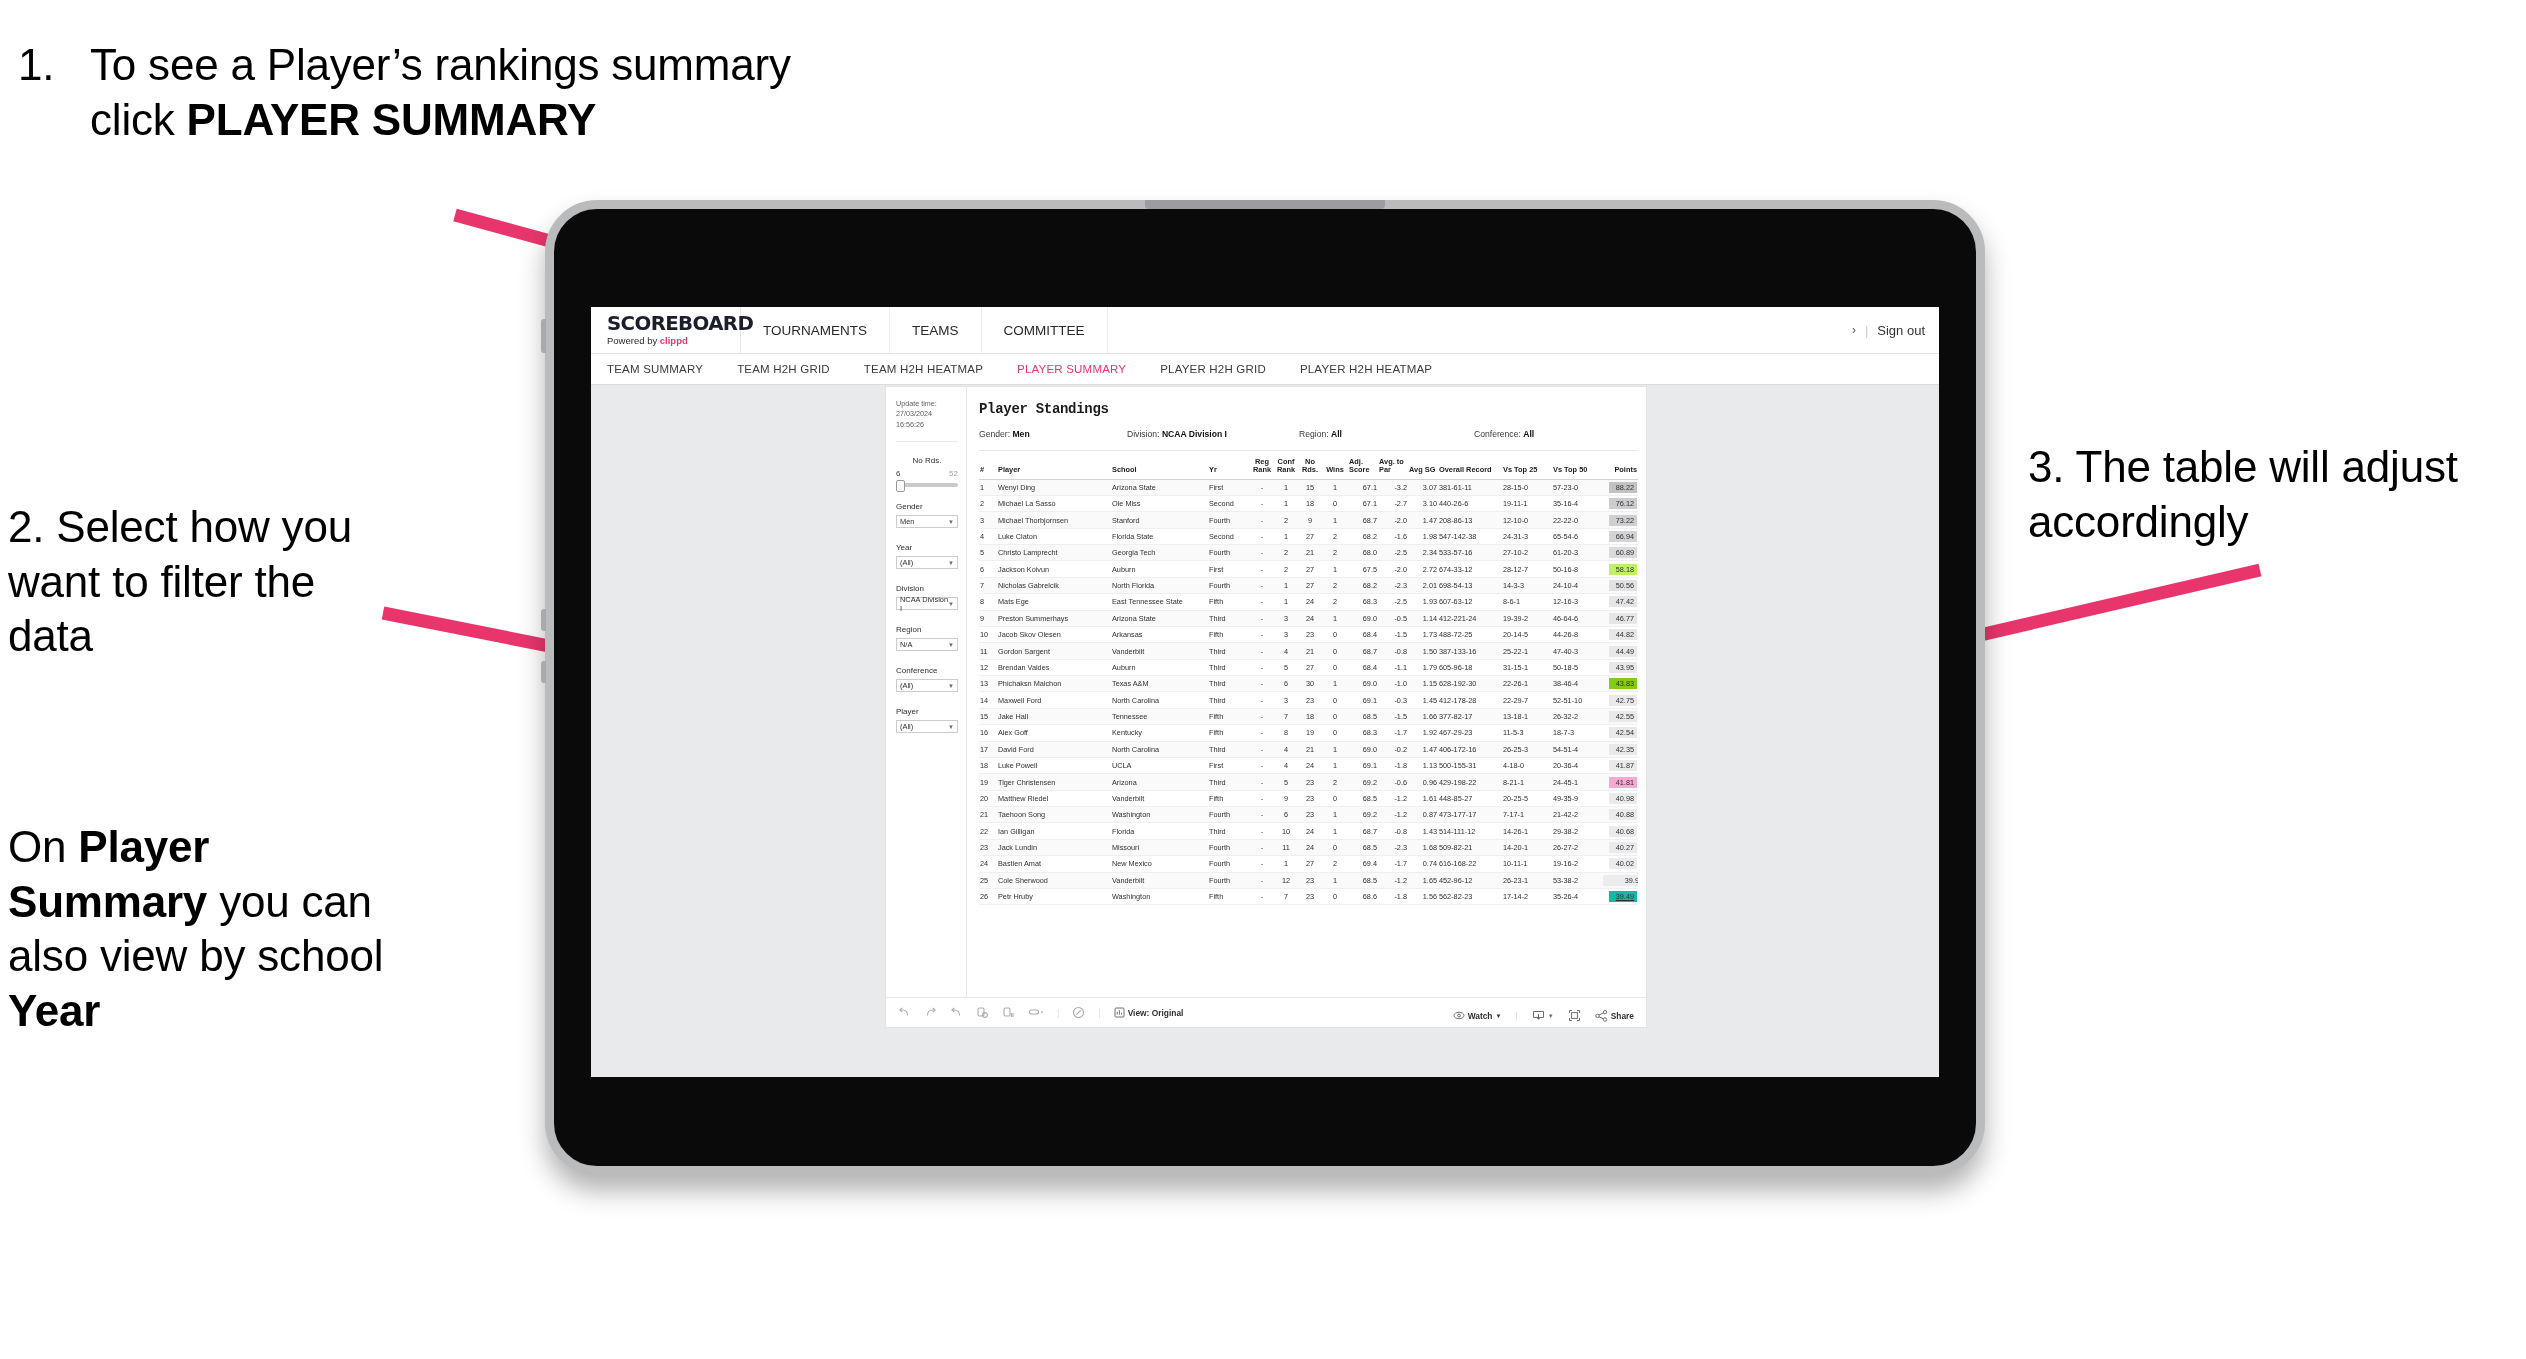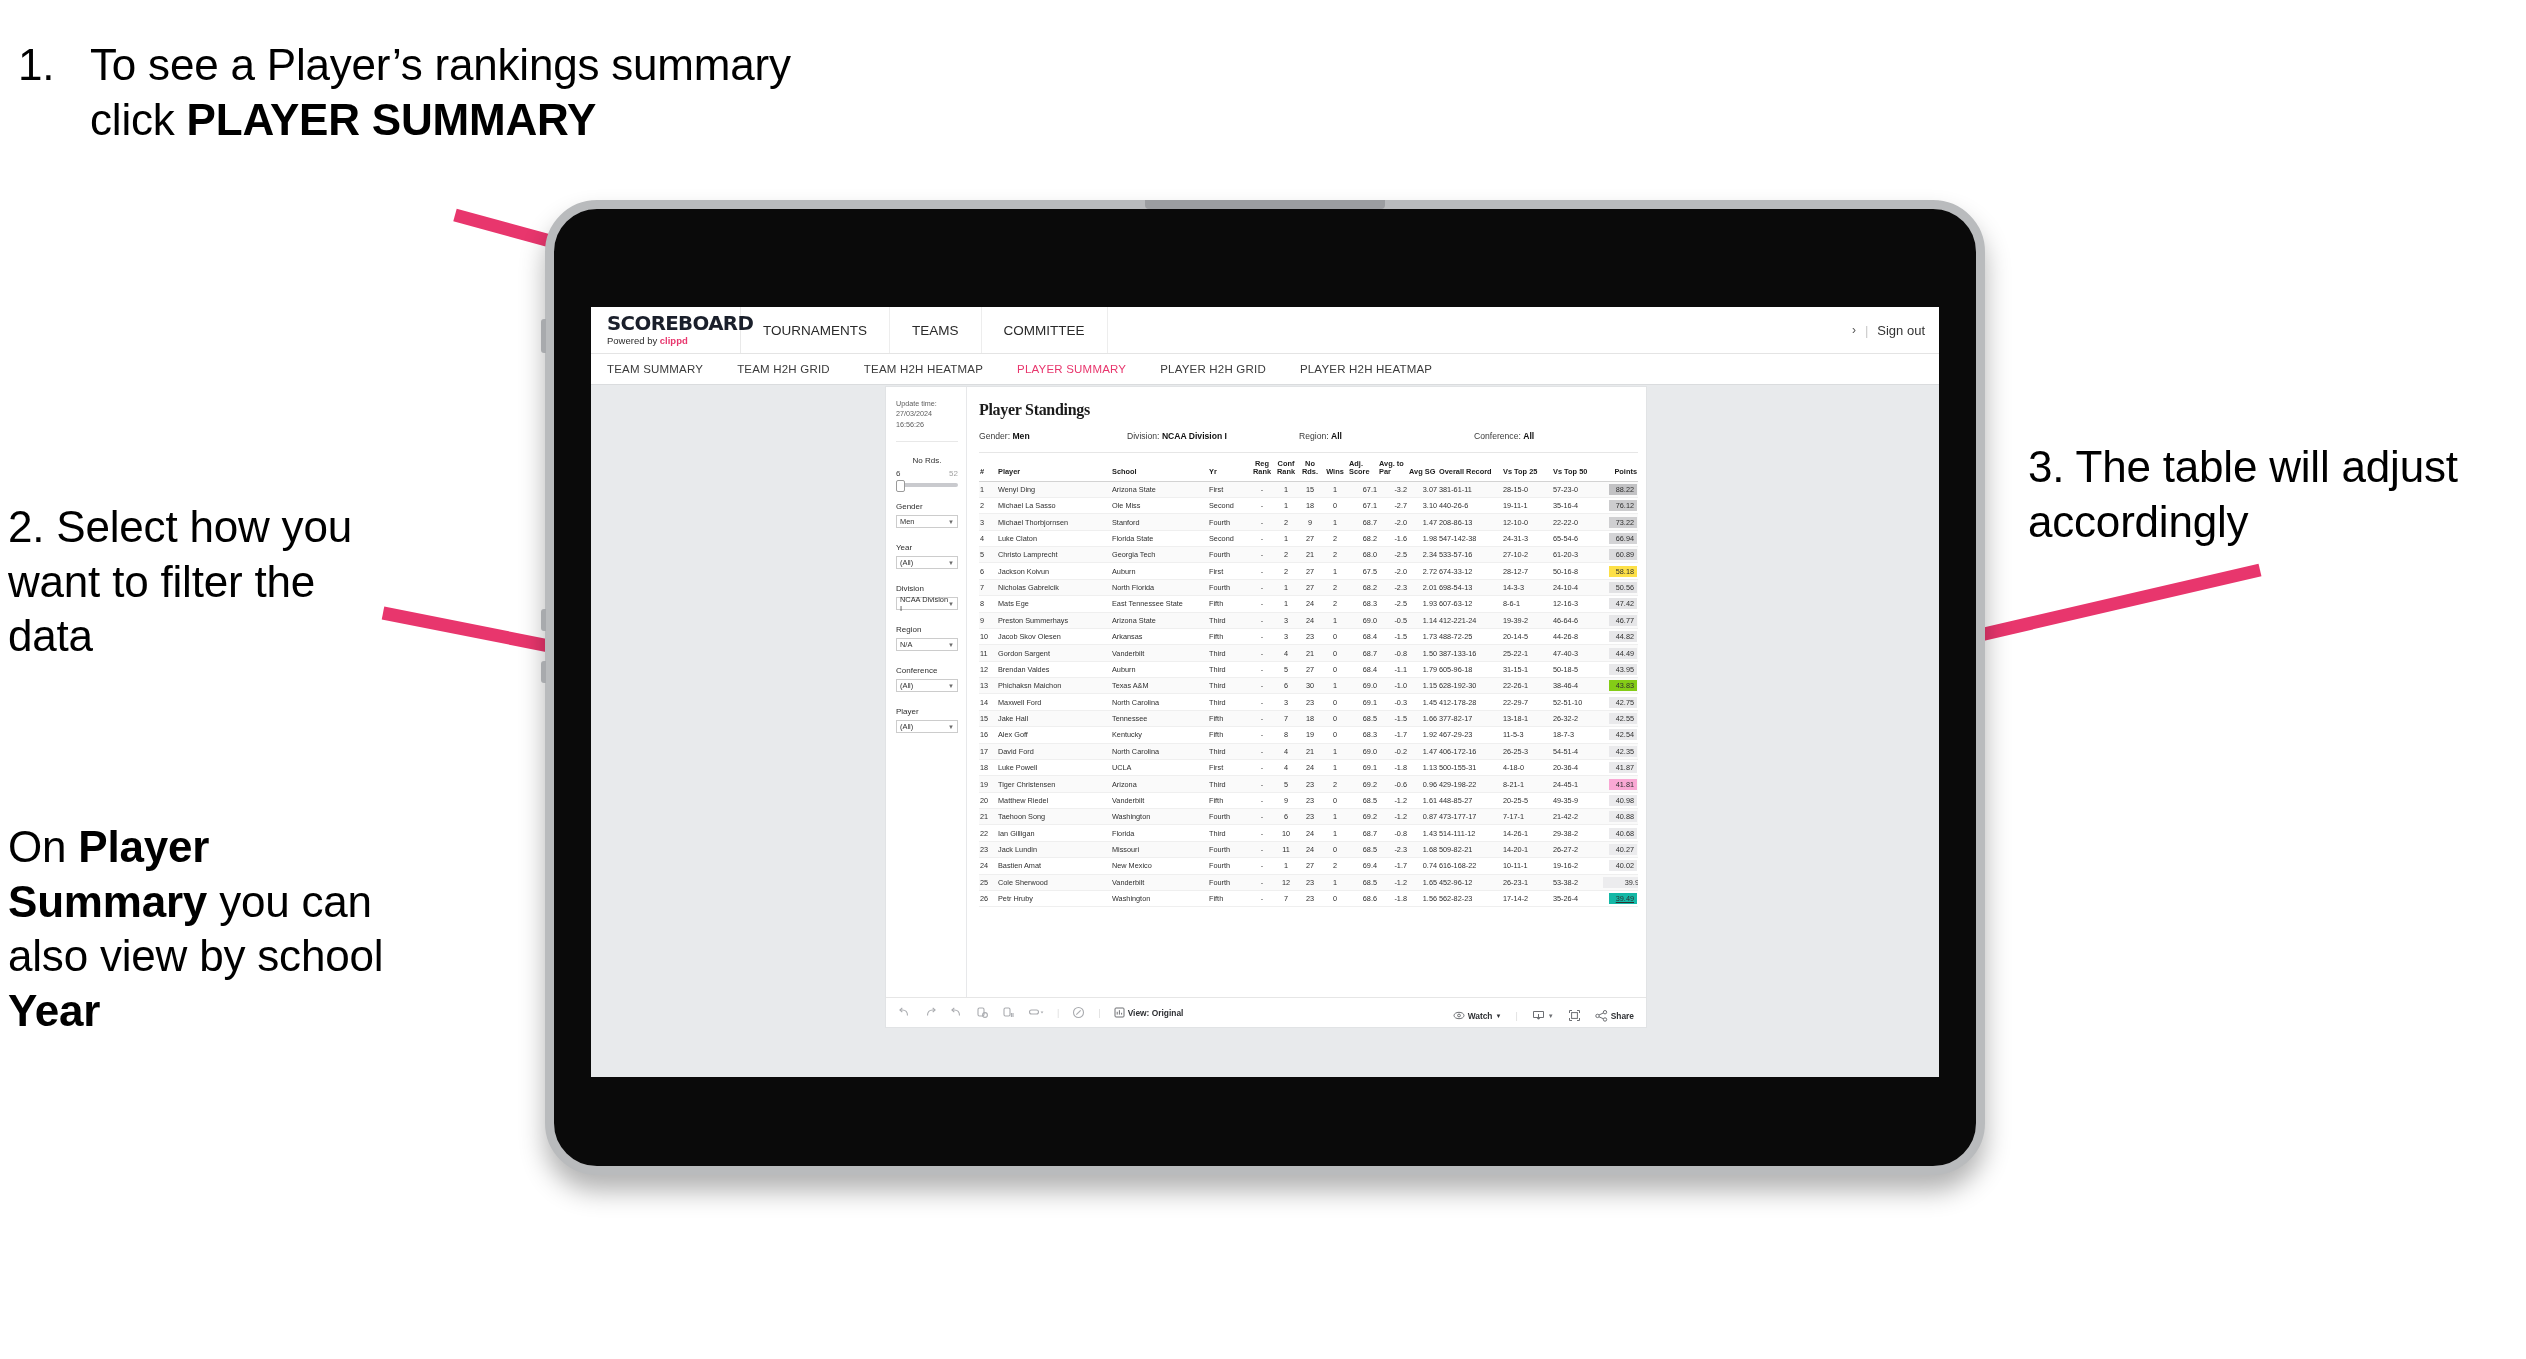--- a/index.html
+++ b/index.html
@@ -87,21 +87,21 @@
   .fsel .car{font-size:6px;color:#6c6c6c;}
   .slider-row{display:flex;justify-content:space-between;font-size:8px;color:#3a3a3a;}
   .slider-row .mx{color:#a2a2a2;}
   .track{position:relative;height:4px;background:#c9cace;border-radius:2px;
          margin-top:5px;margin-bottom:2px;}
   .knob{position:absolute;left:0;top:-3px;width:7px;height:10px;background:#fff;
         border:1px solid #9a9a9a;border-radius:2px;}
 
   
   .tblwrap{flex:1;padding:14px 8px 0 12px;box-sizing:border-box;position:relative;}
-  .ttitle{font-family:Liberation Serif, serif;font-weight:700;font-size:16px;
+  .ttitle{font-family:Liberation Mono, monospace;font-weight:700;font-size:14px;
           color:#1b1b1b;letter-spacing:-.3px;}
   .meta{display:flex;margin-top:12px;font-size:8.6px;color:#3a3a3a;padding-bottom:11px;
         border-bottom:1px solid #e6e6e6;}
   .meta span{font-weight:700;color:#111;}
   .meta div:nth-child(1){width:148px;}
   .meta div:nth-child(2){width:172px;}
   .meta div:nth-child(3){width:175px;}
 
   table{border-collapse:collapse;width:100%;margin-top:7px;table-layout:fixed;}
   th{font-size:7.4px;color:#1d1d1d;font-weight:700;text-align:left;
@@ -386,21 +386,21 @@
                 <td class="c-reg">-</td>
                 <td class="c-conf">2</td>
                 <td class="c-no">27</td>
                 <td class="c-wins">1</td>
                 <td class="c-adj">67.5</td>
                 <td class="c-par">-2.0</td>
                 <td class="c-sg">2.72</td>
                 <td class="c-rec">674-33-12</td>
                 <td class="c-t25">28-12-7</td>
                 <td class="c-t50">50-16-8</td>
-                <td class="c-pts"><span class="ptsbox" style="background: #fde047;">58.18</span></td>
+                <td class="c-pts"><span class="ptsbox" style="background: #bef264;">58.18</span></td>
               </tr>
               <tr>
                 <td class="c-num">7</td>
                 <td class="c-player">Nicholas Gabrelcik</td>
                 <td class="c-school">North Florida</td>
                 <td class="c-yr">Fourth</td>
                 <td class="c-reg">-</td>
                 <td class="c-conf">1</td>
                 <td class="c-no">27</td>
                 <td class="c-wins">2</td>

